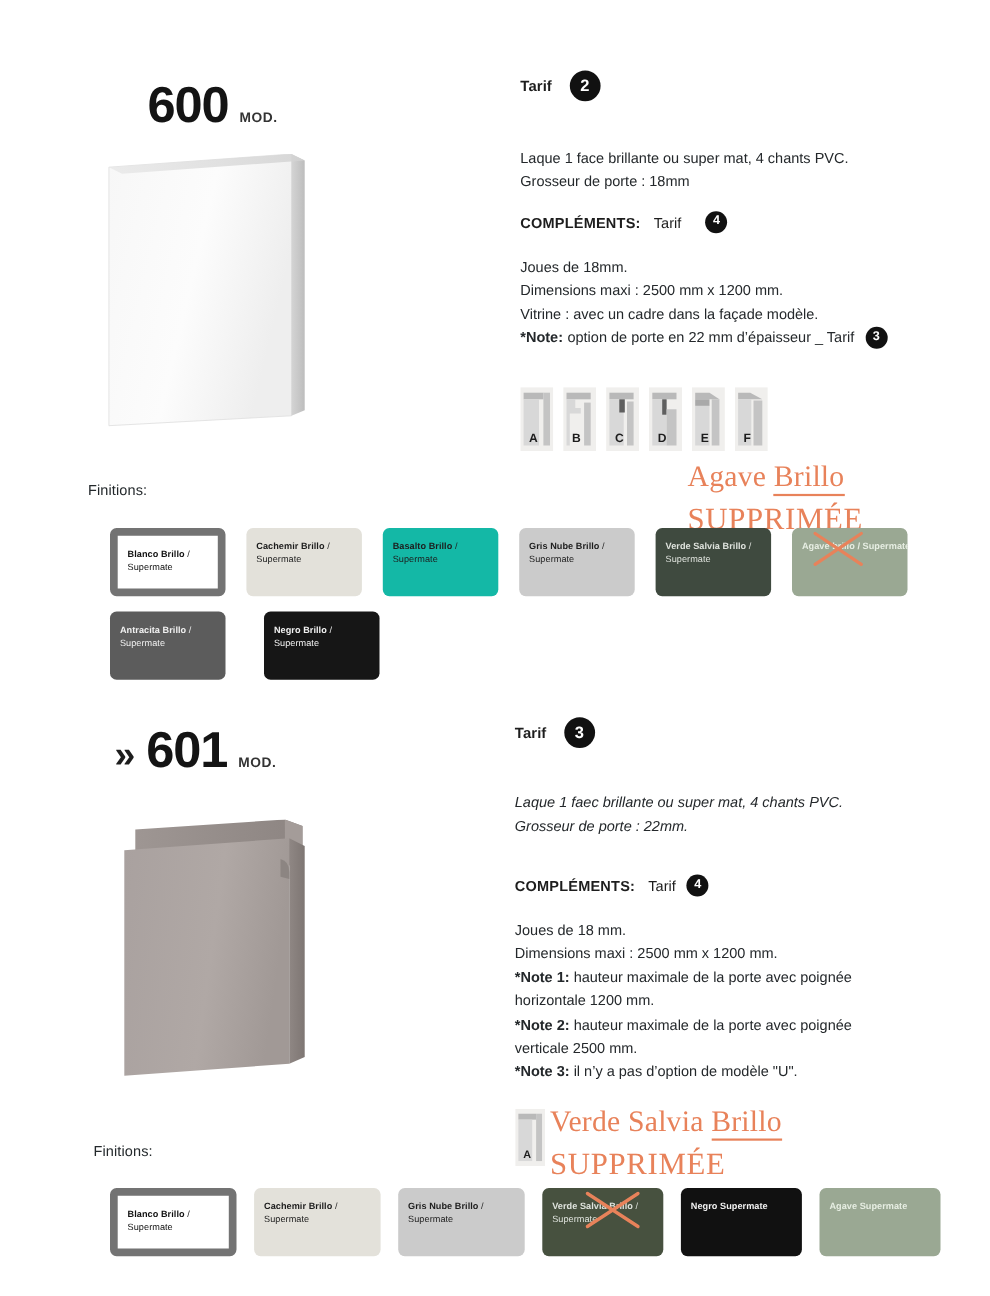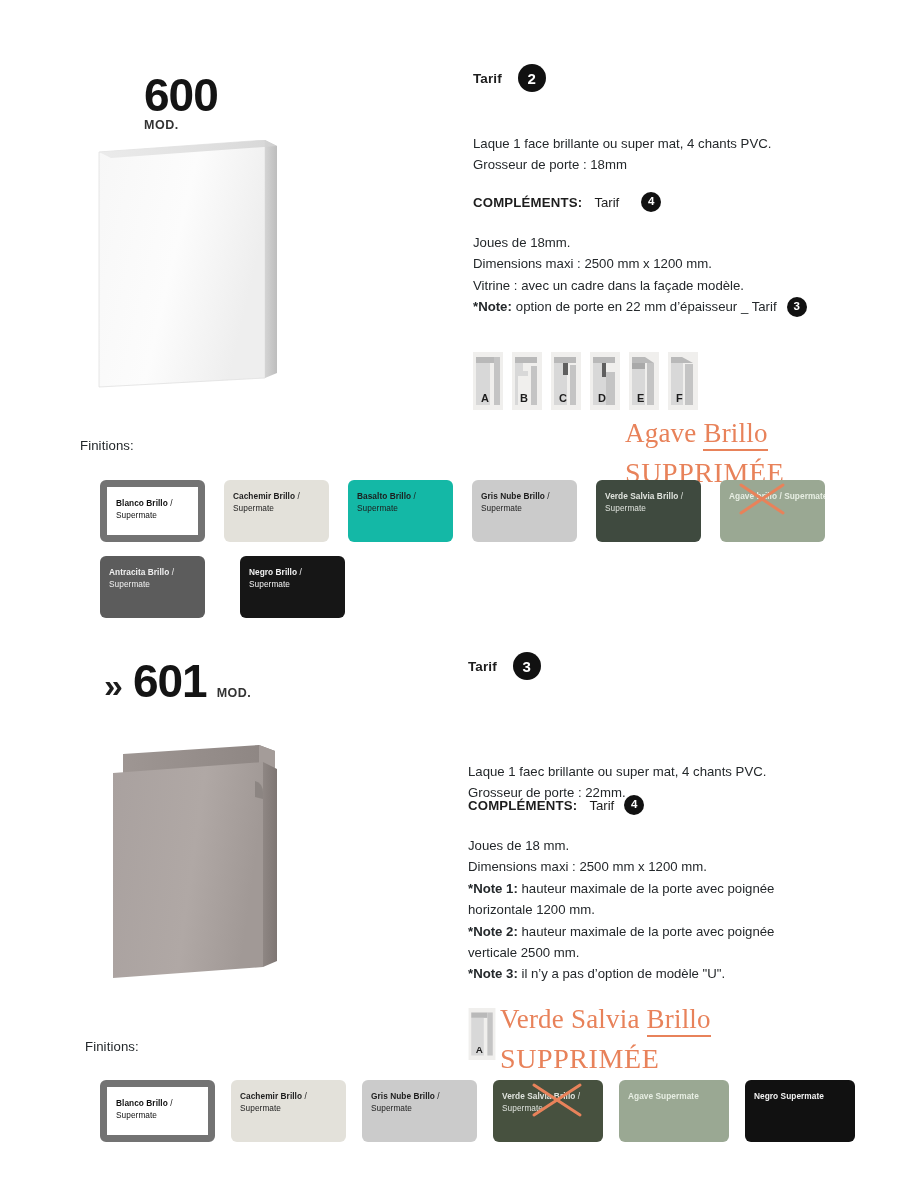--- a/index.html
+++ b/index.html
@@ -137,21 +137,21 @@
 
   
   .door-600 { width: 186px; height: 250px; }
   .door-601 { width: 185px; height: 238px; }
 </style>
 </head>
 <body>
 
 <div class="page">
 
-  <div class="abs model-head" style="left:134px; top:72px;flex-direction:column;">
+  <div class="abs model-head" style="left:134px; top:72px;">
     <span class="model-num">600</span>
     <span class="model-mod">MOD.</span>
   </div>
 
   <div class="abs door-600" style="left:97px; top:140px;">
     <svg width="186" height="250" viewBox="0 0 186 250">
       <defs>
         <linearGradient id="g600f" x1="0" y1="0" x2="1" y2="0.35">
           <stop offset="0%" stop-color="#f7f7f7"></stop>
           <stop offset="55%" stop-color="#fcfcfc"></stop>
@@ -370,21 +370,21 @@
 
       <path d="M148 36 q8 2 8 12 l0 6 l-8 -2 z" fill="#8a8380" opacity="0.9"></path>
     </svg>
   </div>
 
   <div class="abs tarif-line" style="left:468px; top:652px;">
     <span class="tarif-label">Tarif</span>
     <span class="badge">3</span>
   </div>
 
-  <div class="abs copy" style="left:468px; top:761px; width:380px;">
+  <div class="abs copy" style="left:468px; top:719px; width:380px;font-style:italic;">
     <div>Laque 1 faec brillante ou super mat, 4 chants PVC.</div>
     <div>Grosseur de porte : 22mm.</div>
   </div>
 
   <div class="abs compl-line" style="left:468px; top:795px;">
     <span class="compl-label">COMPLÉMENTS:</span>
     <span class="compl-tarif">Tarif</span>
     <span class="badge sm" style="margin-left:10px;">4</span>
   </div>
 
@@ -448,26 +448,26 @@
       <div class="swatch-txt" style="color:#dfe3dd;">
         <span class="nm">Verde Salvia Brillo</span><span> /</span><br>
         <span>Supermate</span>
       </div>
       <svg class="x-mark" style="left:38px; top:2px;" width="52" height="36" viewBox="0 0 52 36">
         <path d="M3 3 L49 33" stroke="#e8825a" stroke-width="3" fill="none" stroke-linecap="round"></path>
         <path d="M49 3 L3 33" stroke="#e8825a" stroke-width="3" fill="none" stroke-linecap="round"></path>
       </svg>
     </div>
 
+    <div class="swatch" style="background:#111111; width:110px;">
+      <div class="swatch-txt" style="color:#f2f2f2;">
+        <span class="nm">Negro Supermate</span>
+      </div>
+    </div>
+
     <div class="swatch" style="background:#9aa893; width:110px;">
       <div class="swatch-txt" style="color:#e7eee3;">
         <span class="nm">Agave Supermate</span>
       </div>
     </div>
-
-    <div class="swatch" style="background:#111111; width:110px;">
-      <div class="swatch-txt" style="color:#f2f2f2;">
-        <span class="nm">Negro Supermate</span>
-      </div>
-    </div>
   </div>
 
 </div>
 
 </body></html>

